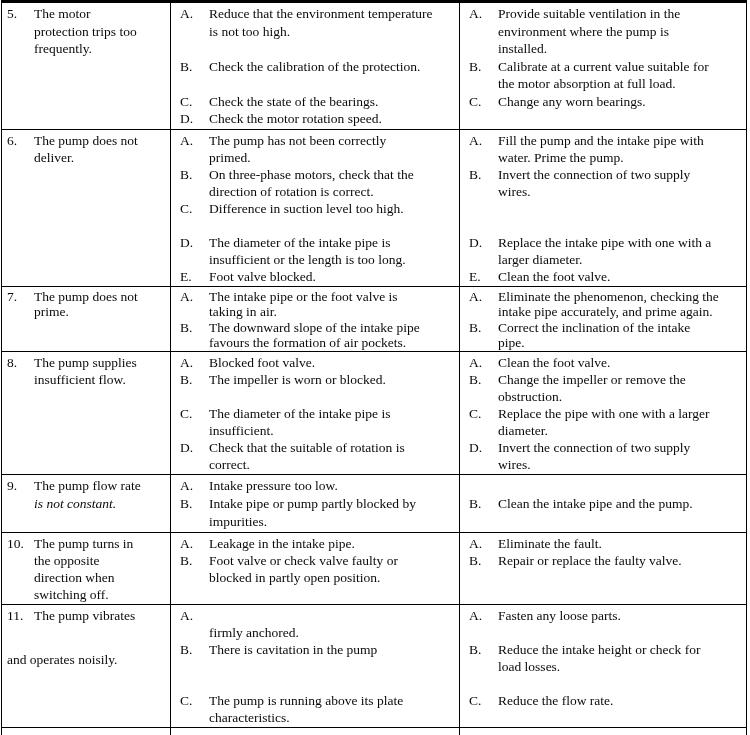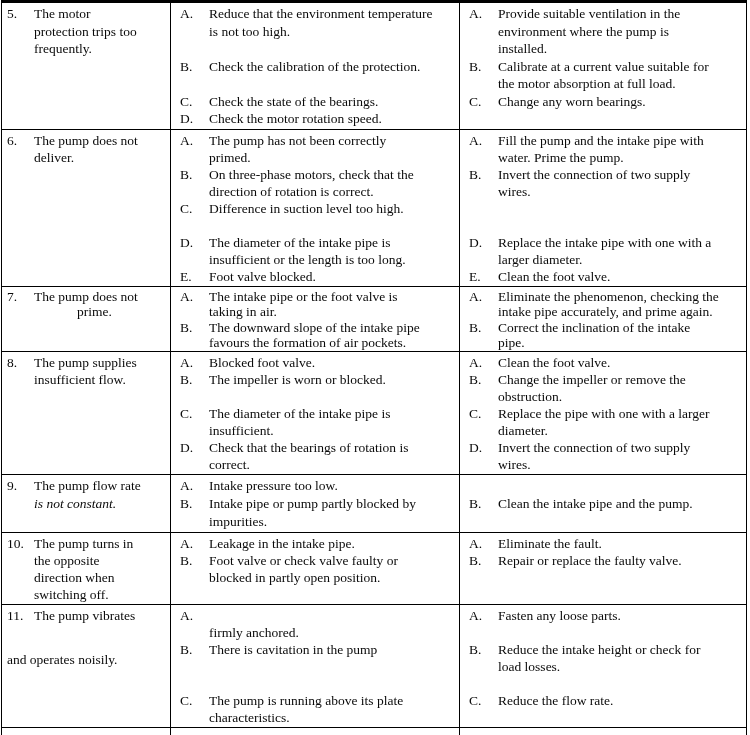--- a/index.html
+++ b/index.html
@@ -206,21 +206,21 @@
             <span class="txt">Clean the foot valve.</span>
           </div>
         </div>
       </div>
       <div class="row" style="height: 65px;">
         <div class="cell c1">
           <div class="pline" style="min-height: 15.25px; line-height: 15.25px;">
             <span class="numcol">7.</span>
             <span class="txt">The pump does not</span>
           </div>
-          <div class="pline" style="min-height: 15.25px; line-height: 15.25px; gap: 43px;">
+          <div class="pline" style="min-height: 15.25px; line-height: 15.25px;">
             <span class="numcol"></span>
             <span class="txt">prime.</span>
           </div>
         </div>
         <div class="cell c2">
           <div class="line" style="min-height: 15.25px; line-height: 15.25px;">
             <span class="lbl">A.</span>
             <span class="txt">The intake pipe or the foot valve is</span>
           </div>
           <div class="line" style="min-height: 15.25px; line-height: 15.25px;">
@@ -282,21 +282,21 @@
           <div class="line" style="min-height: 17px; line-height: 17px;">
             <span class="lbl">C.</span>
             <span class="txt">The diameter of the intake pipe is</span>
           </div>
           <div class="line" style="min-height: 17px; line-height: 17px;">
             <span class="lbl"></span>
             <span class="txt">insufficient.</span>
           </div>
           <div class="line" style="min-height: 17px; line-height: 17px;">
             <span class="lbl">D.</span>
-            <span class="txt">Check that the bearings of rotation is</span>
+            <span class="txt">Check that the suitable of rotation is</span>
           </div>
           <div class="line" style="min-height: 17px; line-height: 17px;">
             <span class="lbl"></span>
             <span class="txt">correct.</span>
           </div>
         </div>
         <div class="cell c3">
           <div class="line" style="min-height: 17px; line-height: 17px;">
             <span class="lbl">A.</span>
             <span class="txt">Clean the foot valve.</span>

